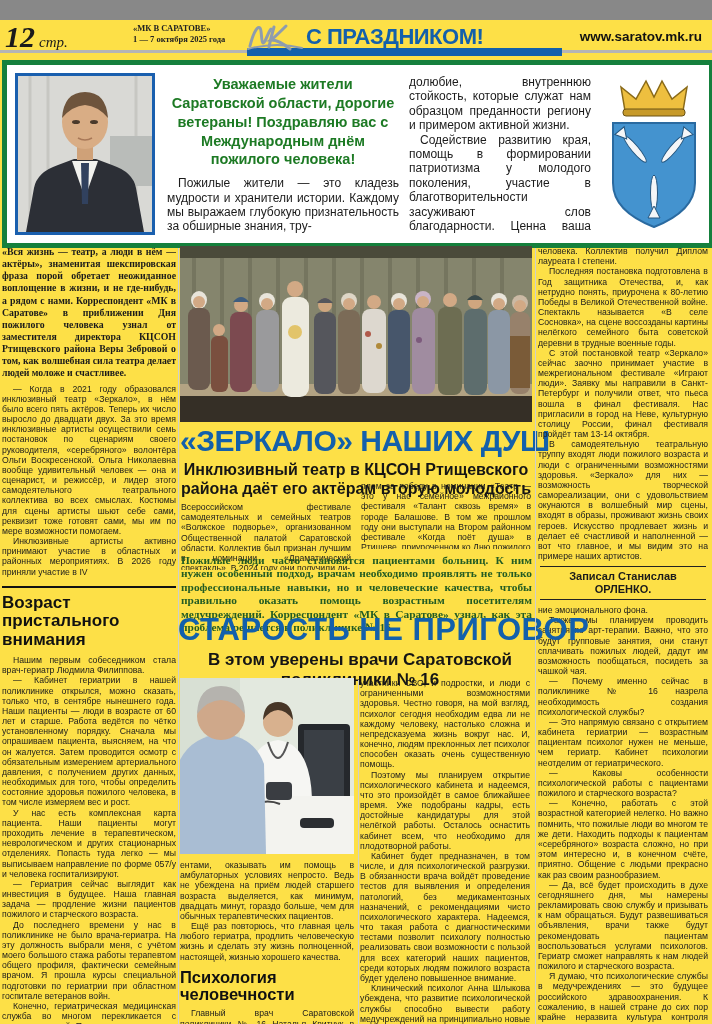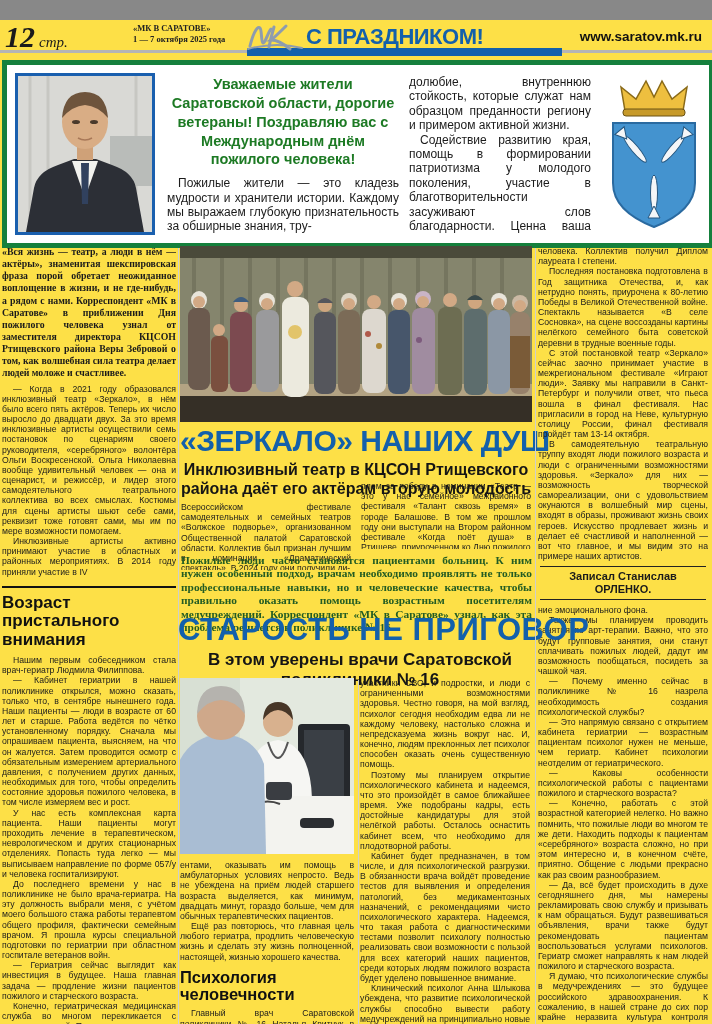--- a/index.html
+++ b/index.html
@@ -133,21 +133,21 @@
           </g>
         </g>
       </svg>
     </div>
   </div>
 
   <div class="col" style="left:2px;top:226px;width:174px;height:338px;">
     <div class="lede">«Вся жизнь — театр, а люди в нём — актёры», знаменитая шекспировская фраза порой обретает неожиданное воплощение в жизни, и не где-нибудь, а рядом с нами. Корреспондент «МК в Саратове» в приближении Дня пожилого человека узнал от заместителя директора КЦСОН Ртищевского района Веры Зебровой о том, как волшебная сила театра делает людей моложе и счастливее.</div>
     <div>
         <p><span>— Когда в 2021 году образовался инклюзивный театр «Зеркало», в нём было всего пять актёров. Теперь их число выросло до двадцати двух. За это время инклюзивные артисты осуществили семь постановок по сценариям своего руководителя, «серебряного» волонтёра </span><span class="b">Ольги Воскресенской</span><span>. Ольга Николаевна вообще удивительный человек — она и сценарист, и режиссёр, и лидер этого самодеятельного театрального коллектива во всех смыслах. Костюмы для сцены артисты шьют себе сами, реквизит тоже готовят сами, мы им по мере возможности помогаем.</span></p>
-        <p>Инклюзивные артисты активно принимают участие в областных и районных мероприятиях. В 2014 году приняли участие в IV</p>
+        <p>Инклюзивные артисты активно принимают участие в областных и районных мероприятиях. В 2026 году приняли участие в IV</p>
       </div>
   </div>
 
   <div class="photo" style="left:180px;top:226px;width:352px;height:176px;">
     <svg width="352" height="176" viewBox="0 0 352 176">
       <rect width="352" height="176" fill="#85856d"></rect>
       <rect width="352" height="12" fill="#4a4a3a"></rect>
       <g stroke="#75755f" stroke-width="4">
         <line x1="14" y1="12" x2="14" y2="140"></line>
           <line x1="42" y1="12" x2="42" y2="140"></line>
@@ -281,22 +281,22 @@
   <div class="headline" style="left:178px;top:592px;width:401px;font-size:31px;letter-spacing:0.5px;">СТАРОСТЬ НЕ ПРИГОВОР</div>
   <div class="sub" style="left:184px;top:630px;width:352px;font-size:17px;">В этом уверены врачи Саратовской поликлиники № 16</div>
 
   <div class="sec-rule"></div>
   <div class="col" style="left:2px;top:568px;width:174px;height:456px;">
     <div class="sec-head">Возраст пристального внимания</div>
     <div>
         <p class="q">Нашим первым собеседником стала врач-гериатр Людмила Филиппова.</p>
         <p>— Кабинет гериатрии в нашей поликлинике открылся, можно сказать, только что, в сентябре нынешнего года. Наши пациенты — люди в возрасте от 60 лет и старше. Работа ведётся по чётко установленному порядку. Сначала мы опрашиваем пациента, выясняем, на что он жалуется. Затем проводится осмотр с обязательным измерением артериального давления, с получением других данных, необходимых для того, чтобы определить состояние здоровья пожилого человека, в том числе измеряем вес и рост.</p>
         <p>У нас есть комплексная карта пациента. Наши пациенты могут проходить лечение в терапевтическом, неврологическом и других стационарных отделениях. Попасть туда легко — мы выписываем направление по форме 057/у и человека госпитализируют.</p>
+        <p>— Гериатрия сейчас выглядит как инвестиция в будущее. Наша главная задача — продление жизни пациентов пожилого и старческого возраста.</p>
         <p>До последнего времени у нас в поликлинике не было врача-гериатра. На эту должность выбрали меня, с учётом моего большого стажа работы терапевтом общего профиля, фактически семейным врачом. Я прошла курсы специальной подготовки по гериатрии при областном госпитале ветеранов войн.</p>
-        <p>— Гериатрия сейчас выглядит как инвестиция в будущее. Наша главная задача — продление жизни пациентов пожилого и старческого возраста.</p>
         <p>Конечно, гериатрическая медицинская служба во многом перекликается с терапевтической. Поэтому нельзя сказать, что мне пришлось осваивать какую-то совсем новую для меня врачебную специальность. Но при этом надо понимать, что существуют серьёзные особенности лечения различных заболеваний для пожилых и старых людей. И вот для того, чтобы эти особенности учитывать и применять на практике, у нас и появилась специальная гериатрическая служба, отдельный кабинет геронтологии.</p>
       </div>
   </div>
 
   <div class="photo" style="left:180px;top:658px;width:174px;height:176px;">
     <svg width="174" height="176" viewBox="0 0 174 176">
       <rect width="174" height="176" fill="#e3e9df"></rect>
       <rect x="0" y="0" width="60" height="90" fill="#d8e0d4"></rect>
       <rect x="118" y="46" width="52" height="96" rx="4" fill="#25282c"></rect>
       <rect x="124" y="52" width="40" height="76" fill="#3a3f45"></rect>

